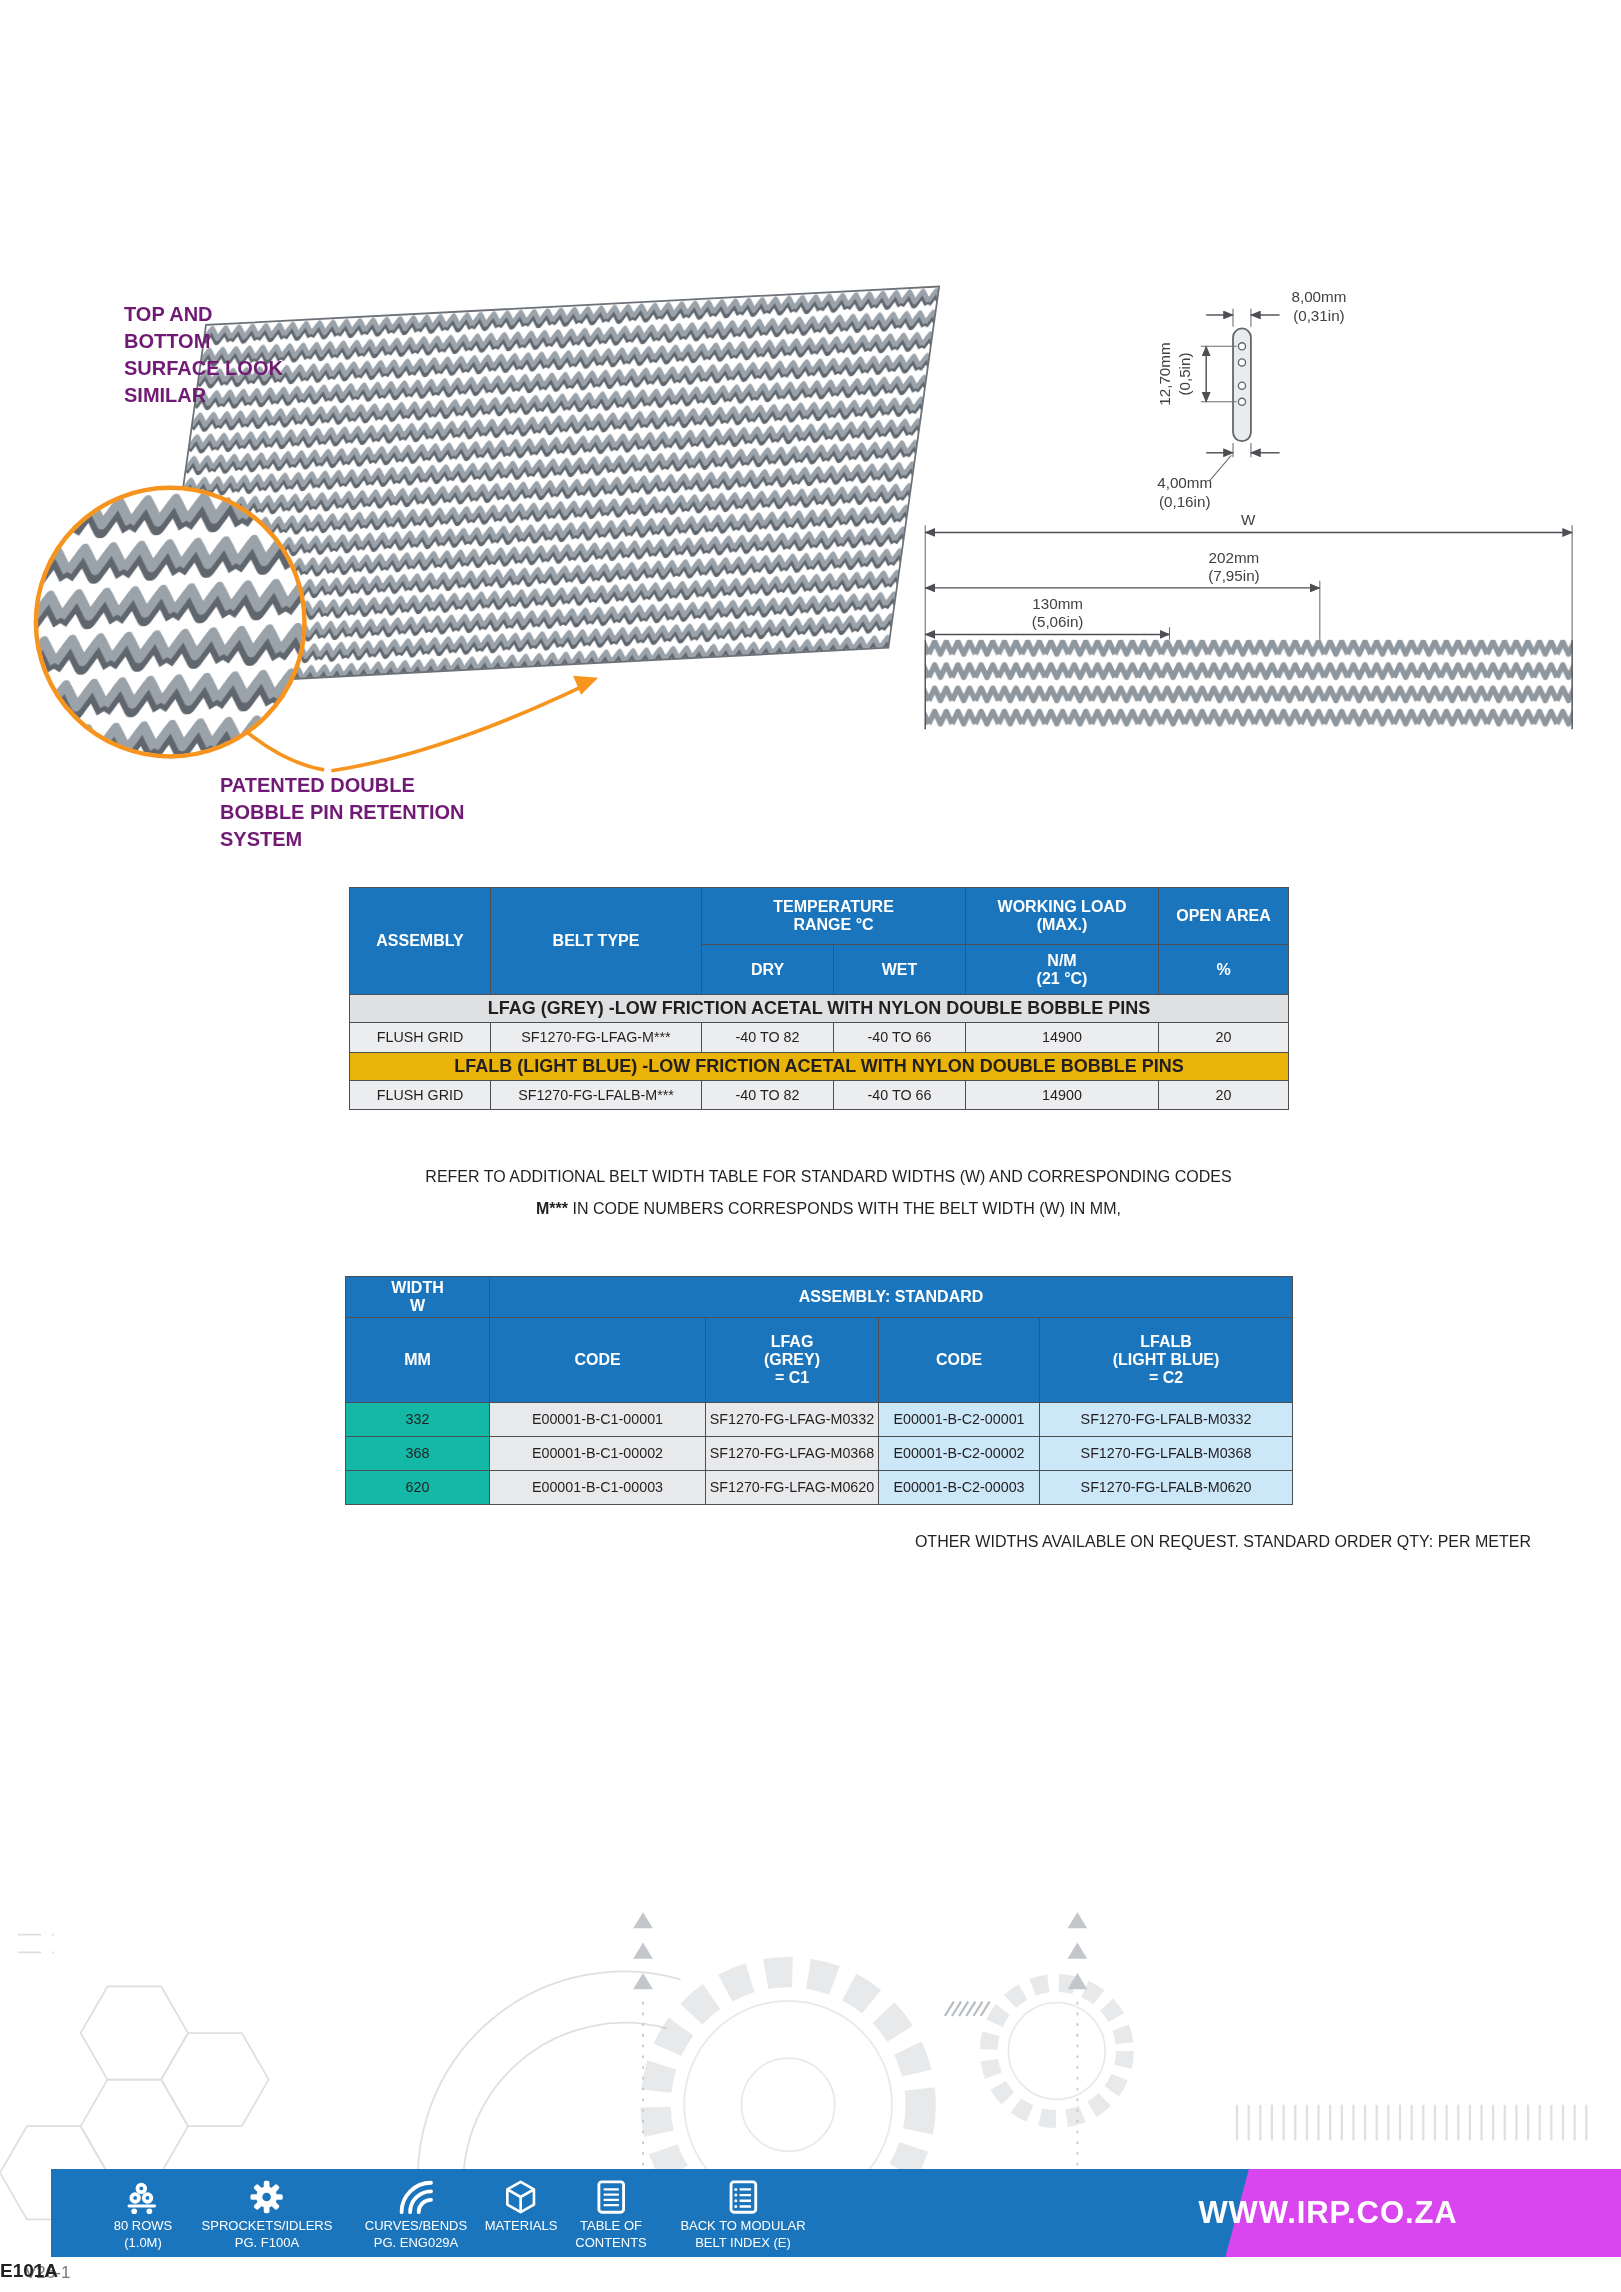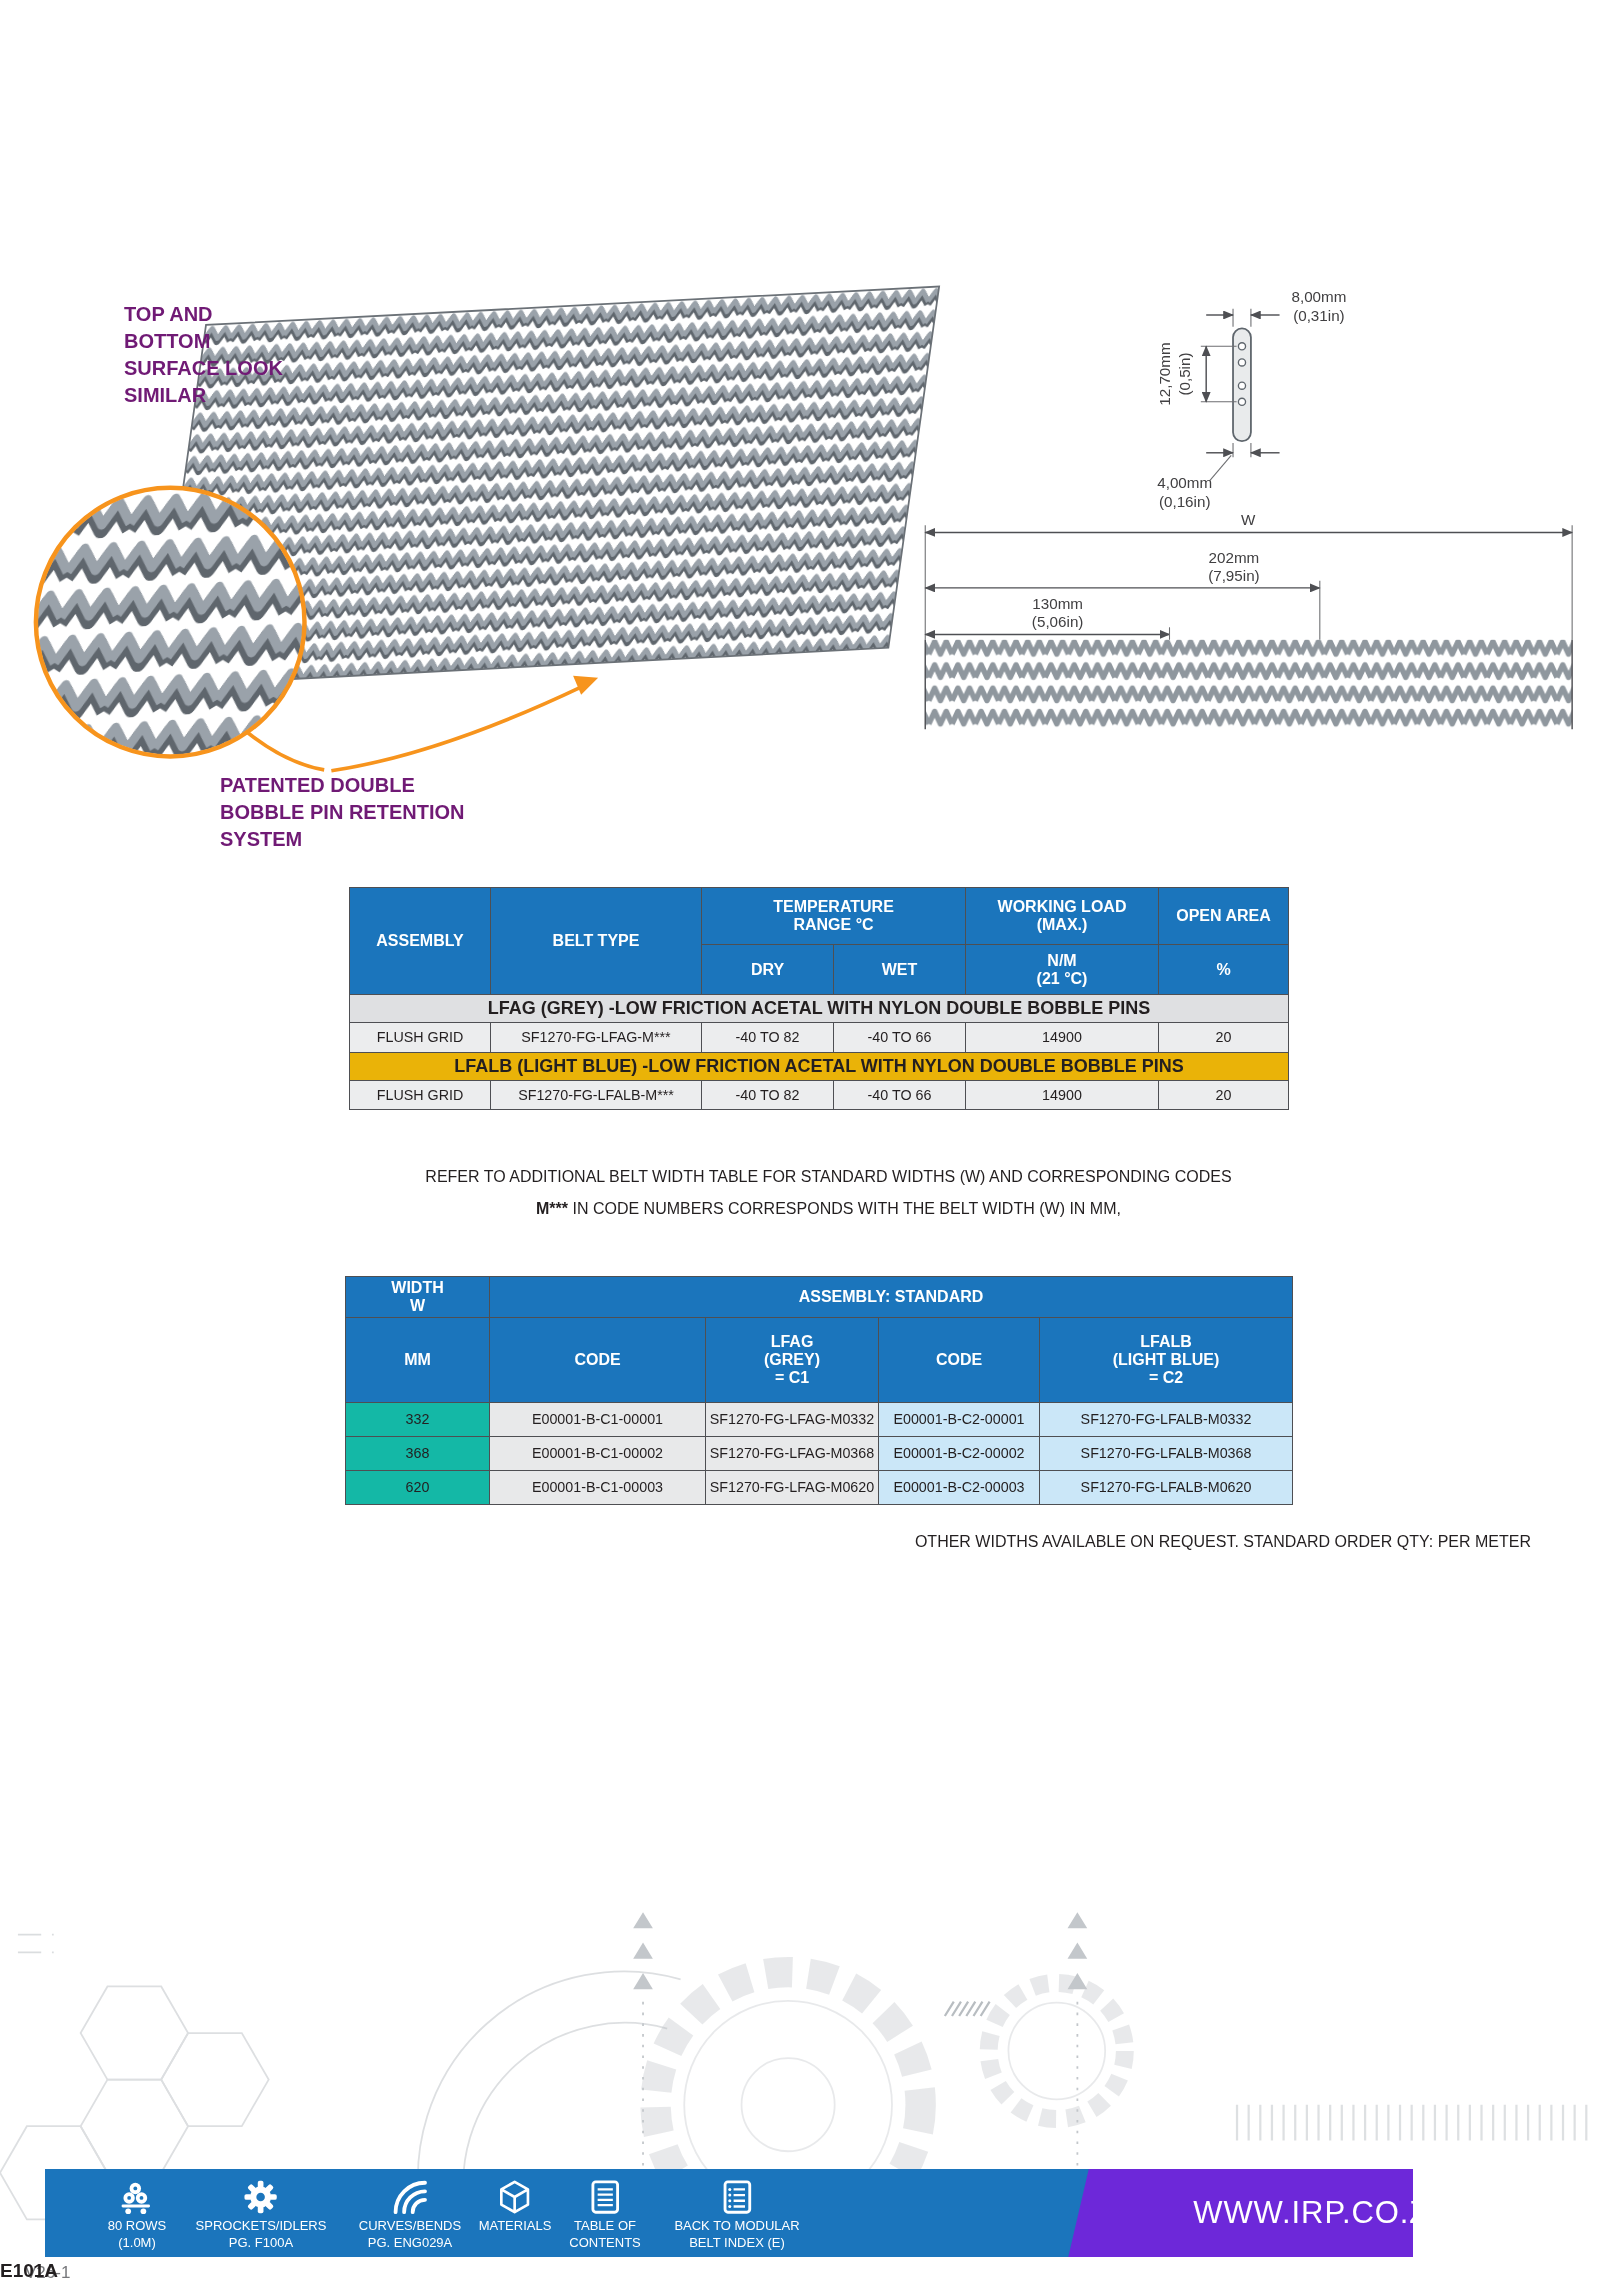--- a/index.html
+++ b/index.html
@@ -46,25 +46,25 @@
 
   
   .code-note{position:absolute;left:90px;right:54px;top:1161px;text-align:center;font-size:16px;line-height:32px}
   .code-note b{font-weight:bold}
   .width-note{position:absolute;left:90px;right:90px;top:1533px;text-align:right;font-size:16px}
 
   
   .watermark{position:absolute;left:0;top:1827px;width:1621px;height:430px;pointer-events:none}
 
   
-  .footer-band{position:absolute;left:45px;top:2169px;width:1368px;height:88px;background:#6d28d9}
+  .footer-band{position:absolute;left:51px;top:2169px;width:1570px;height:88px;background:#d946ef}
   .footer-band .dark{position:absolute;inset:0;background:#1B75BC;clip-path:polygon(0 0,76.3% 0,74.8% 100%,0 100%)}
   .f-item{position:absolute;top:9px;transform:translateX(-50%);display:flex;flex-direction:column;align-items:center;color:#fff;text-align:center;font-size:13px;line-height:1.3;white-space:nowrap;z-index:2;cursor:pointer}
   .f-item svg{width:38px;height:38px;margin-bottom:1.8px}
-  .website{position:absolute;left:1062px;width:430px;top:26px;text-align:center;font-size:31px;font-weight:normal;color:#fff;letter-spacing:0.9px;z-index:2;cursor:pointer}
+  .website{position:absolute;left:1062px;width:430px;top:26px;text-align:center;font-size:31px;font-weight:bold;color:#fff;letter-spacing:0.9px;z-index:2;cursor:pointer}
   .version{position:absolute;left:25px;top:2263px;font-size:17px;color:#77787B}
   .page-code{position:absolute;left:0;right:0;top:2260px;text-align:left;font-size:19px;font-weight:bold;color:#231F20}
 </style>
 </head>
 <body>
 
 <div class="page">
 
 
   <svg class="belt-svg" viewBox="0 0 1060 650">

